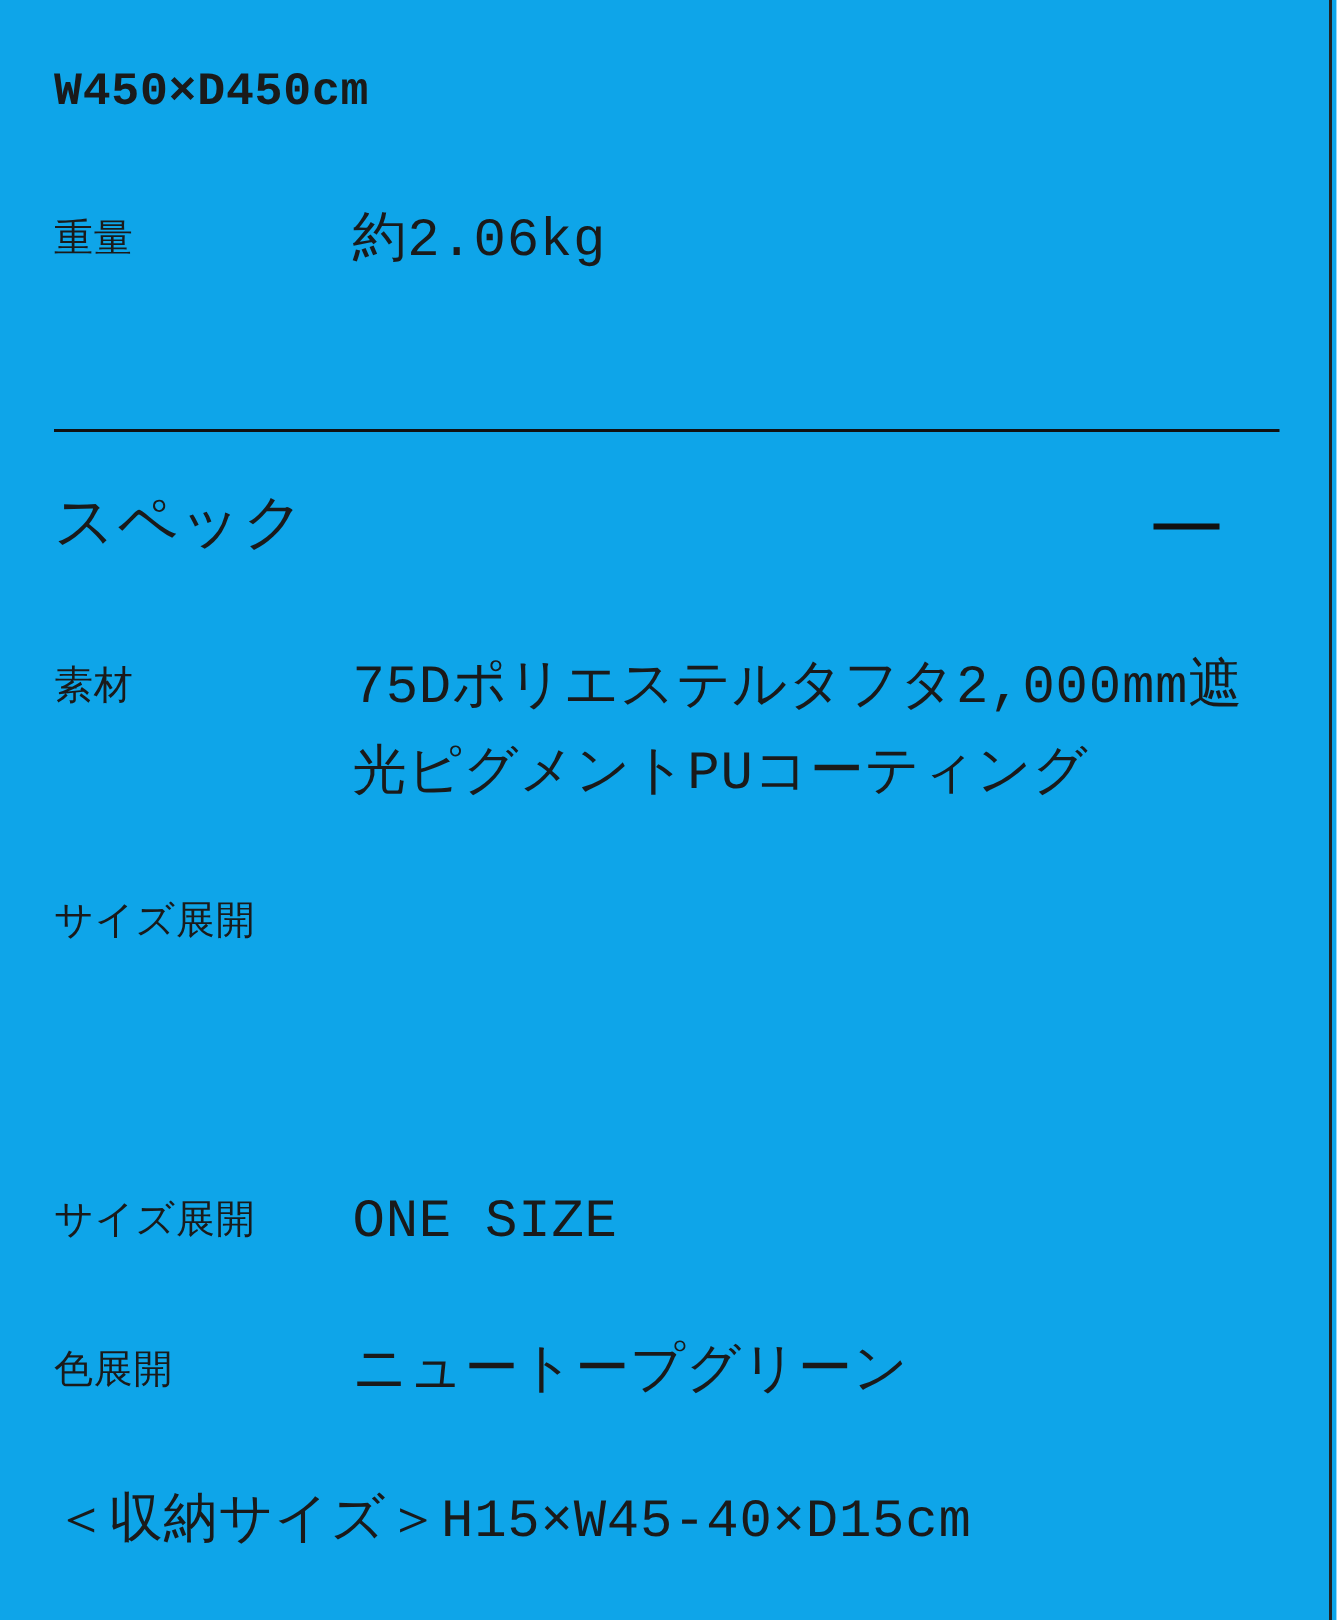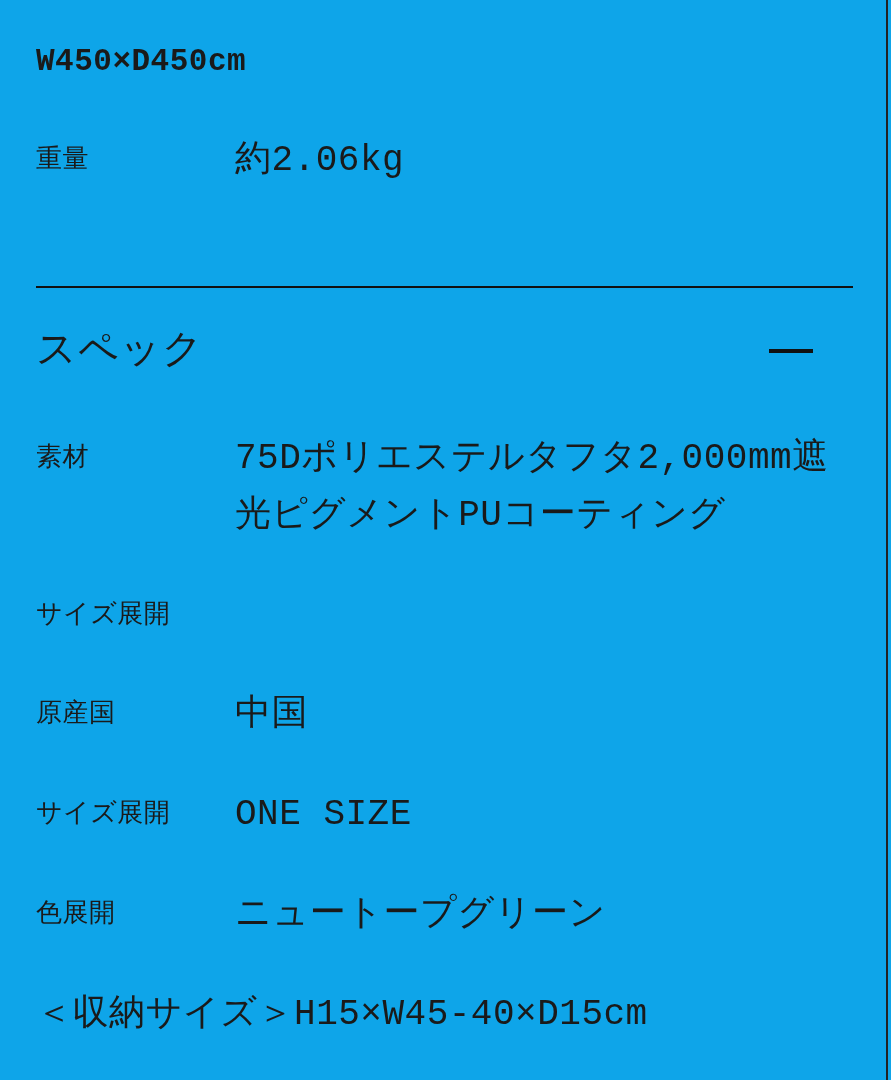--- a/index.html
+++ b/index.html
@@ -95,24 +95,20 @@
 
   <div class="spec-row" style="top:430px">
     <div class="label">素材</div>
     <div class="value">75Dポリエステルタフタ2,000mm遮光ピグメントPUコーティング</div>
   </div>
 
   <div class="spec-row" style="top:587px">
     <div class="label">サイズ展開</div>
   </div>
 
-  <div class="spec-row" style="top:686px">
-    <div class="label">原産国</div>
-    <div class="value">中国</div>
-  </div>
 
   <div class="spec-row" style="top:786px">
     <div class="label">サイズ展開</div>
     <div class="value">ONE SIZE</div>
   </div>
 
   <div class="spec-row" style="top:886px">
     <div class="label">色展開</div>
     <div class="value">ニュートープグリーン</div>
   </div>

